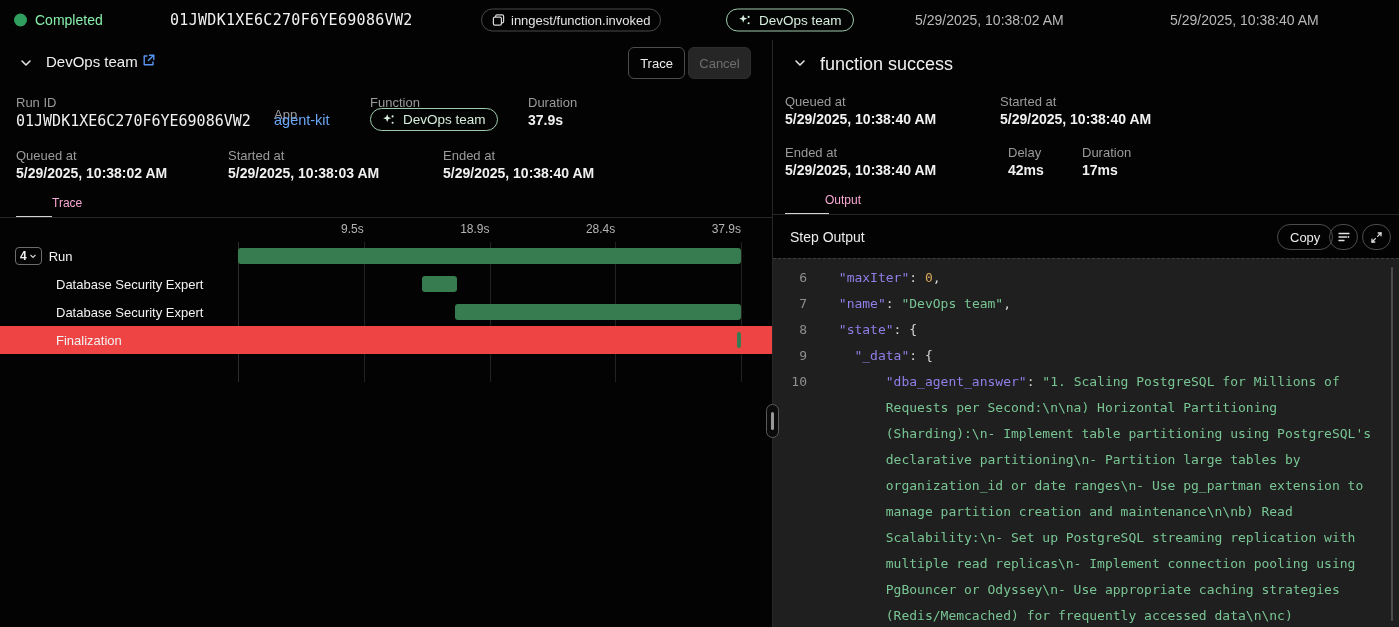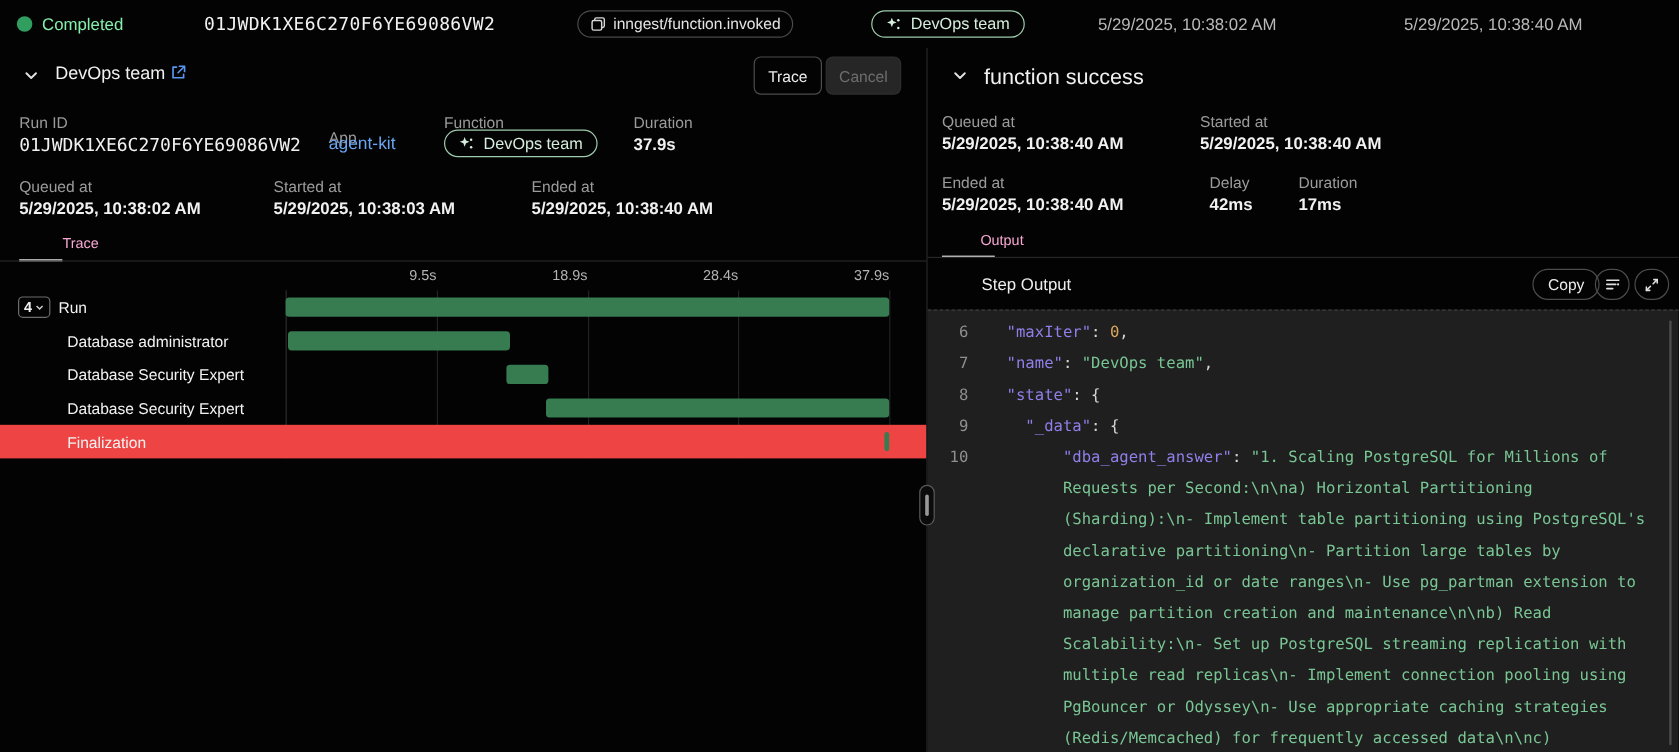--- a/index.html
+++ b/index.html
@@ -83,21 +83,21 @@
     font-size:12px; font-weight:700; color:#f0f0f0; cursor:pointer;
   }
   .trow-label { font-size:13px; color:#f2f2f2; white-space:nowrap; }
   .trow-bars { position:absolute; left:238px; top:0; width:503px; height:28px; }
   .tbar { position:absolute; top:6px; height:16px; border-radius:3px; background:#377b51; }
 
   
   .rp-chevron { left:19px; top:15px; }
   .rp-title { left:47px; top:14px; font-size:18px; color:#f0f0f0; }
   .output-header { position:absolute; left:0; top:178px; width:626px; height:40px; }
-  .so-title { position:absolute; left:17px; top:11px; font-size:14px; color:#ededed;margin-left:28px; }
+  .so-title { position:absolute; left:17px; top:11px; font-size:14px; color:#ededed; }
   .copy-btn {
     position:absolute; left:504px; top:6px; height:26px; padding:0 12px;
     border:1px solid #4c4c4c; border-radius:13px; background:transparent;
     color:#ececec; font-size:13px; font-family:"Liberation Sans", sans-serif;
     display:flex; align-items:center; cursor:pointer;
   }
   .icon-btn {
     position:absolute; top:6px; width:29px; height:26px;
     border:1px solid #4c4c4c; border-radius:13px; background:transparent;
     display:flex; align-items:center; justify-content:center; cursor:pointer;
@@ -226,28 +226,20 @@
                   </svg>
                 </span>
                 <span class="trow-label" style="margin-left: 7px;">Run</span>
               </div>
               <div class="trow-bars">
                 <div class="tbar" style="left: 0%; width: 100%;"></div>
               </div>
             </div>
             <div class="trow">
               <div class="trow-labels">
-                <span class="trow-label" style="margin-left: 56px;">Database administrator</span>
-              </div>
-              <div class="trow-bars">
-                <div class="tbar" style="left: 0.4%; width: 36.8%;"></div>
-              </div>
-            </div>
-            <div class="trow">
-              <div class="trow-labels">
                 <span class="trow-label" style="margin-left: 56px;">Database Security Expert</span>
               </div>
               <div class="trow-bars">
                 <div class="tbar" style="left: 36.6%; width: 7%;"></div>
               </div>
             </div>
             <div class="trow">
               <div class="trow-labels">
                 <span class="trow-label" style="margin-left: 56px;">Database Security Expert</span>
               </div>
@@ -287,21 +279,21 @@
 
       <span class="field-label" style="left:12px; top:105px;">Ended at</span>
       <span class="field-value" style="left:12px; top:122px;">5/29/2025, 10:38:40 AM</span>
 
       <span class="field-label" style="left:235px; top:105px;">Delay</span>
       <span class="field-value" style="left:235px; top:122px;">42ms</span>
 
       <span class="field-label" style="left:309px; top:105px;">Duration</span>
       <span class="field-value" style="left:309px; top:122px;">17ms</span>
 
-      <span class="tab-label" style="left:8px; top:153px;text-align:center;">Output</span>
+      <span class="tab-label" style="left:16px; top:153px;text-align:center;">Output</span>
       <span class="tab-underline" style="left:12px; top:173px; width:44px;"></span>
       <span class="tabs-border" style="left:0; top:174px; width:626px;"></span>
 
       <div class="output-header">
         <span class="so-title">Step Output</span>
         <button class="copy-btn">Copy</button>
         <span class="icon-btn wrap-btn">
           <svg class="icon-svg" width="14" height="14" viewBox="0 0 14 14" fill="none" stroke="#e0e0e0" stroke-width="1.3" stroke-linecap="round">
             <path d="M2 3.5 H12"></path>
               <path d="M2 7 H9.5"></path>

